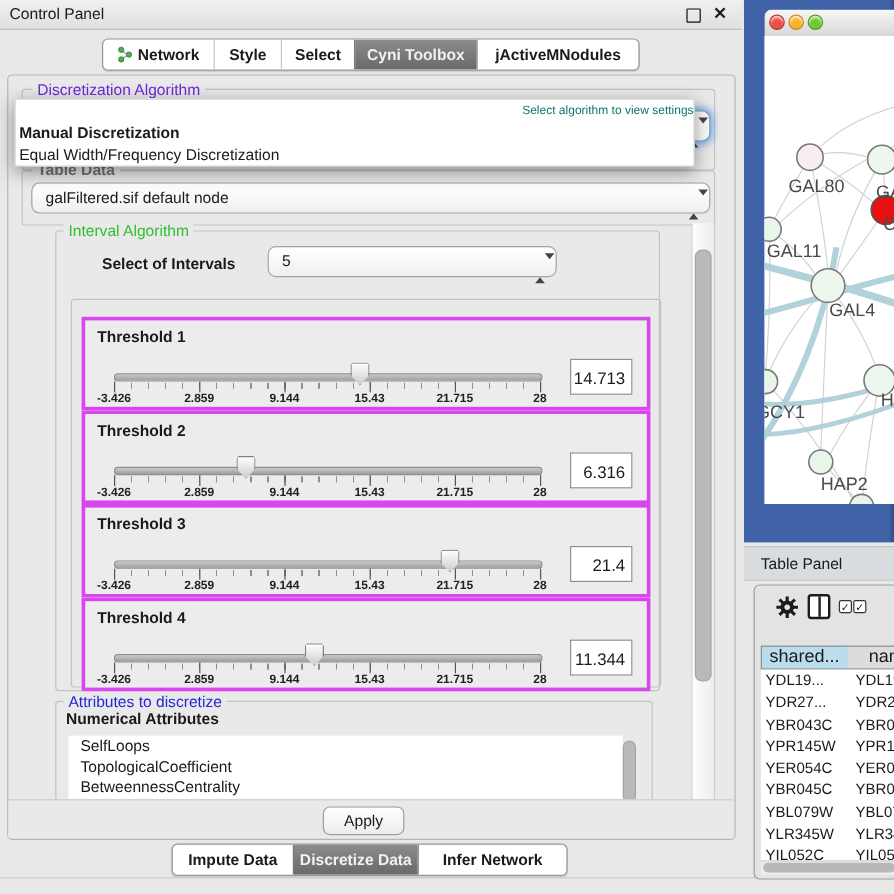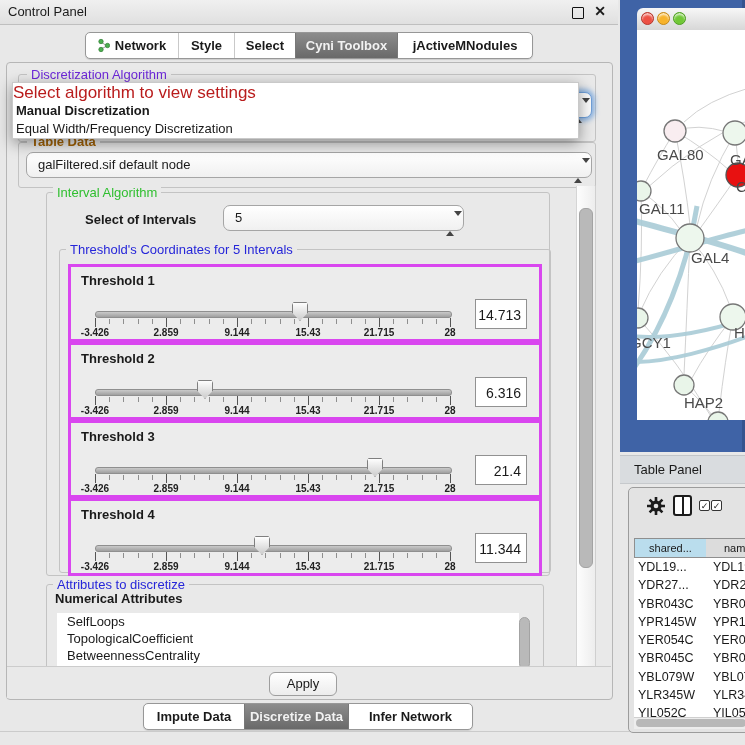--- a/index.html
+++ b/index.html
@@ -17,33 +17,33 @@
   .seg{line-height:25px;text-align:center;font-size:13px;font-weight:600;color:#1a1a1a;
        display:flex;align-items:center;justify-content:center;gap:5px;}
   .seg.sep{border-left:1px solid #c9c9c9;}
   .seg.dark{background:linear-gradient(#8c8c8c,#696969);color:#f2f2f2;border-left:1px solid #787878;border-right:1px solid #787878;}
   .outerpanel{left:6px;top:62px;width:605px;height:636px;border:1px solid #b6b6b6;border-radius:4px;background:#e9e9e9;}
   .group{border:1px solid #c3c3c3;border-radius:3px;}
   .gtitle{position:absolute;left:8px;top:-8px;background:#e9e9e9;padding:0 4px;font-size:13px;line-height:15px;}
   .g-green{color:#2fbf2f;}
   .g-blue{color:#2626d9;}
   .g-dim{color:#6d28d9;}
-  .g-dark{color:#a16207;font-weight:600;}
+  .g-dark{color:#737373;font-weight:600;}
   .combo{background:linear-gradient(#ffffff,#f0f0f0);border:1px solid #a5a5a5;border-radius:7px;
          font-size:13px;line-height:26px;height:26px;box-sizing:border-box;}
   .combo .val{position:absolute;left:11px;top:0;line-height:24px;}
   .stepper{position:absolute;right:9px;top:5px;width:8px;height:16px;}
   .tri-up{width:0;height:0;border-left:4px solid transparent;border-right:4px solid transparent;
           border-bottom:5px solid #444;margin-bottom:4px;}
   .tri-dn{width:0;height:0;border-left:4px solid transparent;border-right:4px solid transparent;
           border-top:5px solid #444;}
   .focusring{box-shadow:0 0 5px 3px rgba(92,152,221,.65);border:1px solid #6f9fd8;}
   .popup{left:12px;top:82px;width:565px;height:55px;background:#fff;border:1px solid #c9c9c9;
          box-shadow:0 4px 14px rgba(0,0,0,.4);z-index:10;}
-  .popup .prompt{text-align:left;color:#b91c1c;font-size:17px;line-height:19px;}
+  .popup .prompt{text-align:right;color:#0f766e;font-size:10px;line-height:19px;}
   .popup .opt1{font-size:13px;font-weight:bold;padding-left:3px;line-height:18px;}
   .popup .opt2{font-size:13px;padding-left:3px;line-height:17px;}
   .thrbox{position:absolute;left:8px;width:474px;height:78px;border:3px solid #d946ef;background:#ececec;box-sizing:border-box;}
   .thrlabel{position:absolute;left:10px;top:6px;font-size:13px;font-weight:bold;}
   .track{position:absolute;left:24px;top:44px;width:355px;height:5px;border:1px solid #8f8f8f;border-radius:3px;
          background:linear-gradient(#cacaca,#9f9f9f);}
   .thumb{position:absolute;top:35px;width:16px;height:19px;background:linear-gradient(#fefefe,#cdcdcd);
          border:1px solid #7f7f7f;box-sizing:border-box;
          clip-path:polygon(10% 0,90% 0,100% 14%,100% 55%,50% 100%,0 55%,0 14%);}
   .minorticks{position:absolute;left:24px;top:52px;width:356px;height:5px;
@@ -63,21 +63,21 @@
             border-top-left-radius:6px;border-bottom:1px solid #aaa;}
   .light{position:absolute;top:4px;width:13px;height:13px;border-radius:50%;box-sizing:border-box;
          box-shadow:inset 0 2px 2px rgba(255,255,255,.7);}
   .netcanvas{left:637px;top:30px;width:108px;height:390px;background:#fff;}
   .tpbar{left:620px;top:455px;width:125px;height:27px;background:#d9dcdf;border-top:1px solid #c2c5c8;
          border-bottom:1px solid #c6c9cc;}
   .tpbar span{position:absolute;left:14px;line-height:27px;font-size:13px;}
   .tablewin{left:628px;top:487px;width:117px;height:244px;background:#e3e3e3;border:1px solid #9c9c9c;
             border-radius:5px 0 0 5px;overflow:hidden;}
   .hcell{position:absolute;top:50px;height:20px;border:1px solid #8f8f8f;box-sizing:border-box;
-         font-size:11px;line-height:18px;}
+         font-size:15px;line-height:18px;}
   .trow{height:18.3px;font-size:12.5px;white-space:nowrap;position:relative;}
   .trow .c1{position:absolute;left:4px;top:0;line-height:18.3px;}
   .trow .c2{position:absolute;left:79px;top:0;line-height:18.3px;}
   .ck{position:absolute;width:11px;height:11px;border:1.5px solid #333;border-radius:2px;
       font-size:9px;line-height:10px;text-align:center;box-sizing:border-box;background:#fff;}
   .hline{left:0;top:731px;width:745px;height:1px;background:#cbcbcb;}
 </style>
 </head>
 <body>
 
@@ -138,21 +138,20 @@
 <div class="abs group" style="left:46px;top:192px;width:502px;height:382px;">
   <span class="gtitle g-green" style="left:6px;">Interval Algorithm</span>
 
   <span class="abs" style="left:38px;top:14px;font-size:13px;font-weight:bold;line-height:26px;">Select of Intervals</span>
   <div class="abs combo" style="left:176px;top:12px;width:241px;">
     <span class="val">5</span>
     <span class="stepper"><span class="tri-up"></span><span class="tri-dn"></span></span>
   </div>
 
   <div class="abs group" style="left:12px;top:56px;width:490px;height:322px;">
-    <span class="gtitle g-blue" style="left:6px;">Threshold's Coordinates for 5 Intervals</span>
 
     <div class="thrbox" style="top:14px;">
       <span class="thrlabel">Threshold 1</span>
       <div class="track"></div>
       <div class="minorticks"></div>
       <span class="majortick" style="left:24px;"></span>
         <span class="majortick" style="left:95px;"></span>
         <span class="majortick" style="left:166px;"></span>
         <span class="majortick" style="left:237px;"></span>
         <span class="majortick" style="left:308px;"></span>

